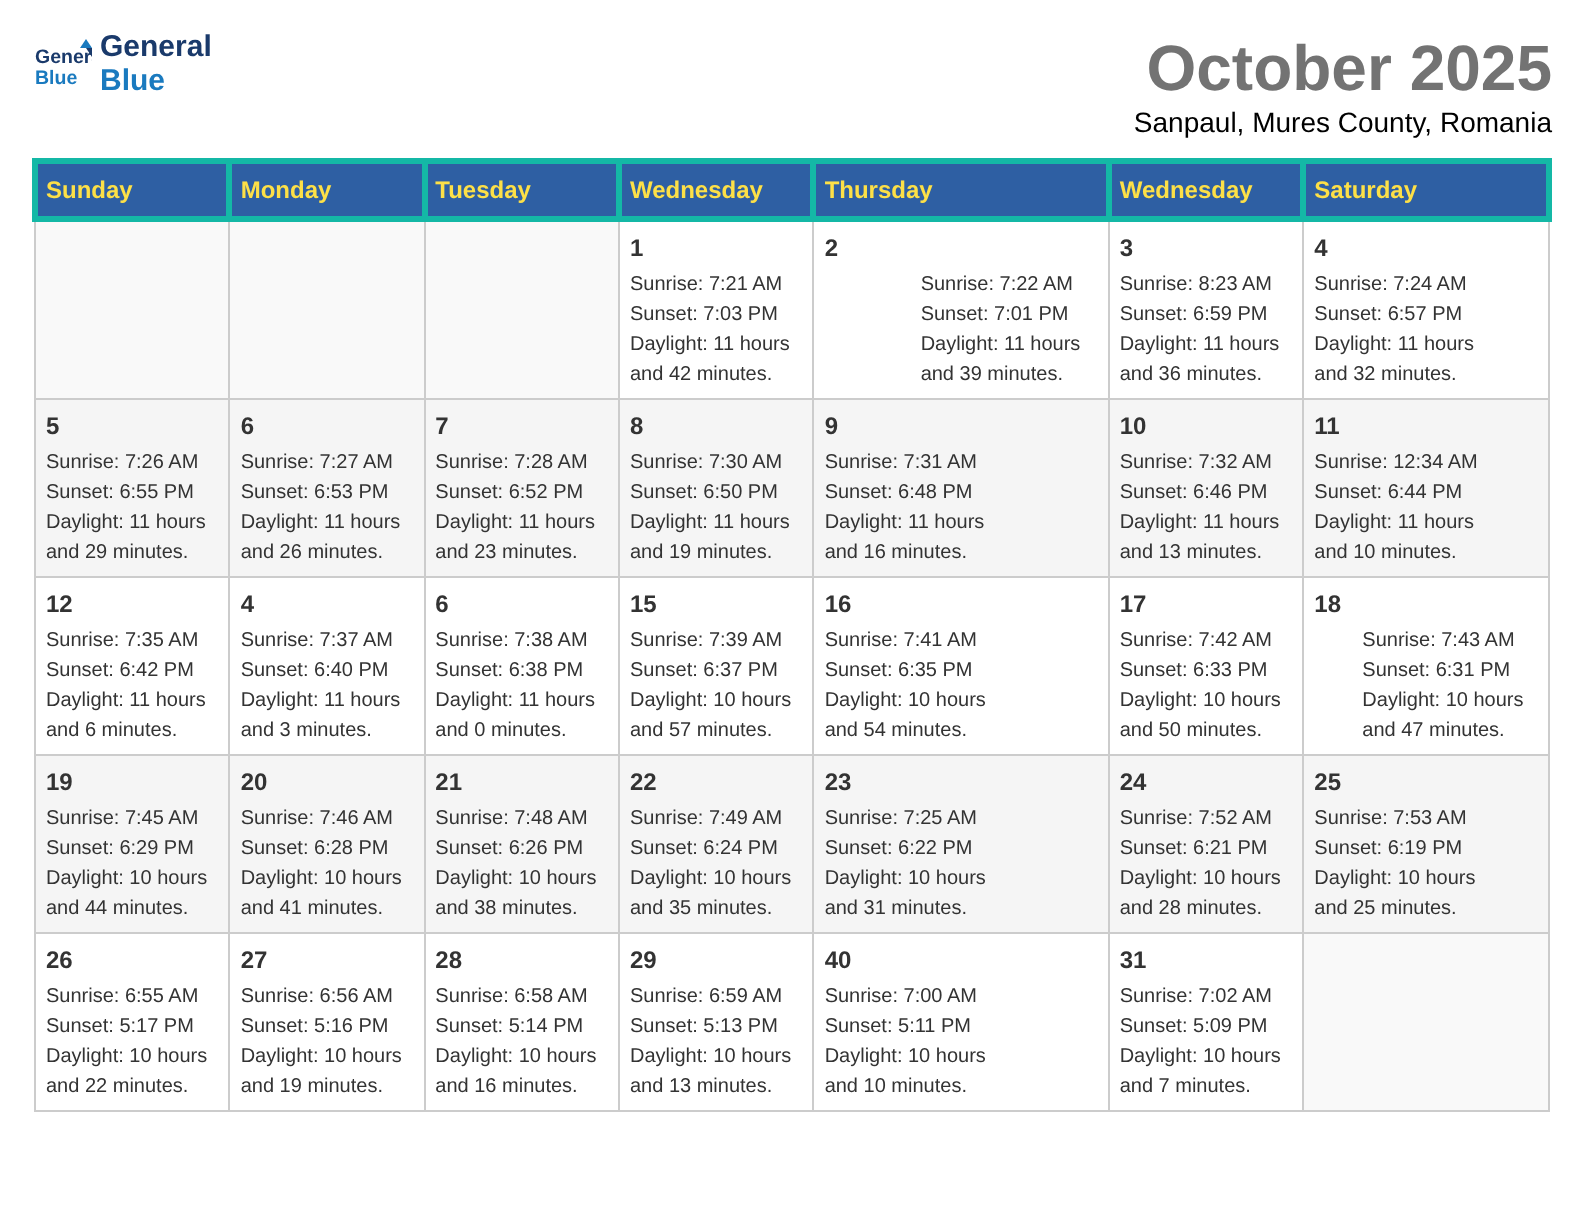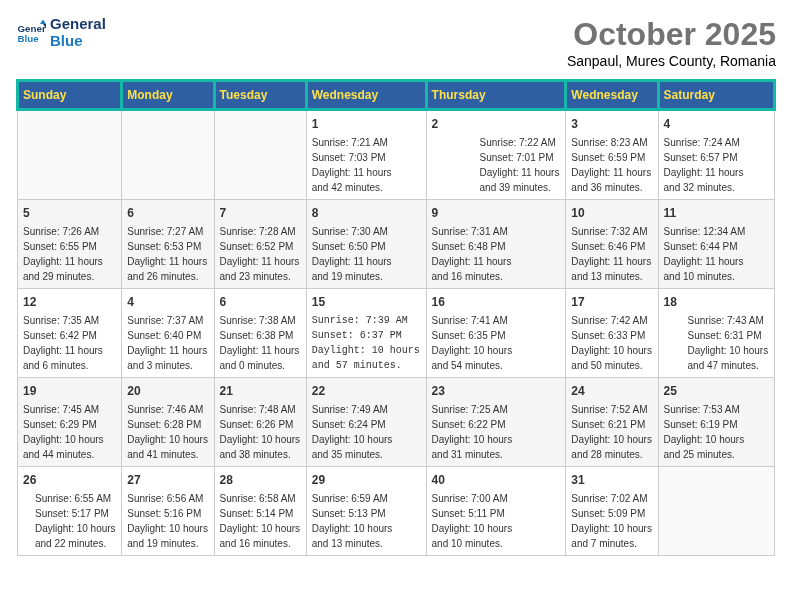--- a/index.html
+++ b/index.html
@@ -217,21 +217,21 @@
         </td>
         <td>
           <span class="day-num">6</span>
           <div class="day-info" style="white-space: pre-line;">Sunrise: 7:38 AM
 Sunset: 6:38 PM
 Daylight: 11 hours
 and 0 minutes.</div>
         </td>
         <td>
           <span class="day-num">15</span>
-          <div class="day-info" style="white-space: pre-line; font-family: Liberation Mono, monospace;">Sunrise: 7:39 AM
+          <div class="day-info" style="white-space: pre-line;">Sunrise: 7:39 AM
 Sunset: 6:37 PM
 Daylight: 10 hours
 and 57 minutes.</div>
         </td>
         <td>
           <span class="day-num">16</span>
           <div class="day-info" style="white-space: pre-line;">Sunrise: 7:41 AM
 Sunset: 6:35 PM
 Daylight: 10 hours
 and 54 minutes.</div>
@@ -298,21 +298,21 @@
           <span class="day-num">25</span>
           <div class="day-info" style="white-space: pre-line;">Sunrise: 7:53 AM
 Sunset: 6:19 PM
 Daylight: 10 hours
 and 25 minutes.</div>
         </td>
       </tr>
       <tr>
         <td>
           <span class="day-num">26</span>
-          <div class="day-info" style="white-space: pre-line; margin-left: 12px;">Sunrise: 6:55 AM
+          <div class="day-info" style="white-space: pre-line;">Sunrise: 6:55 AM
 Sunset: 5:17 PM
 Daylight: 10 hours
 and 22 minutes.</div>
         </td>
         <td>
           <span class="day-num">27</span>
           <div class="day-info" style="white-space: pre-line;">Sunrise: 6:56 AM
 Sunset: 5:16 PM
 Daylight: 10 hours
 and 19 minutes.</div>

